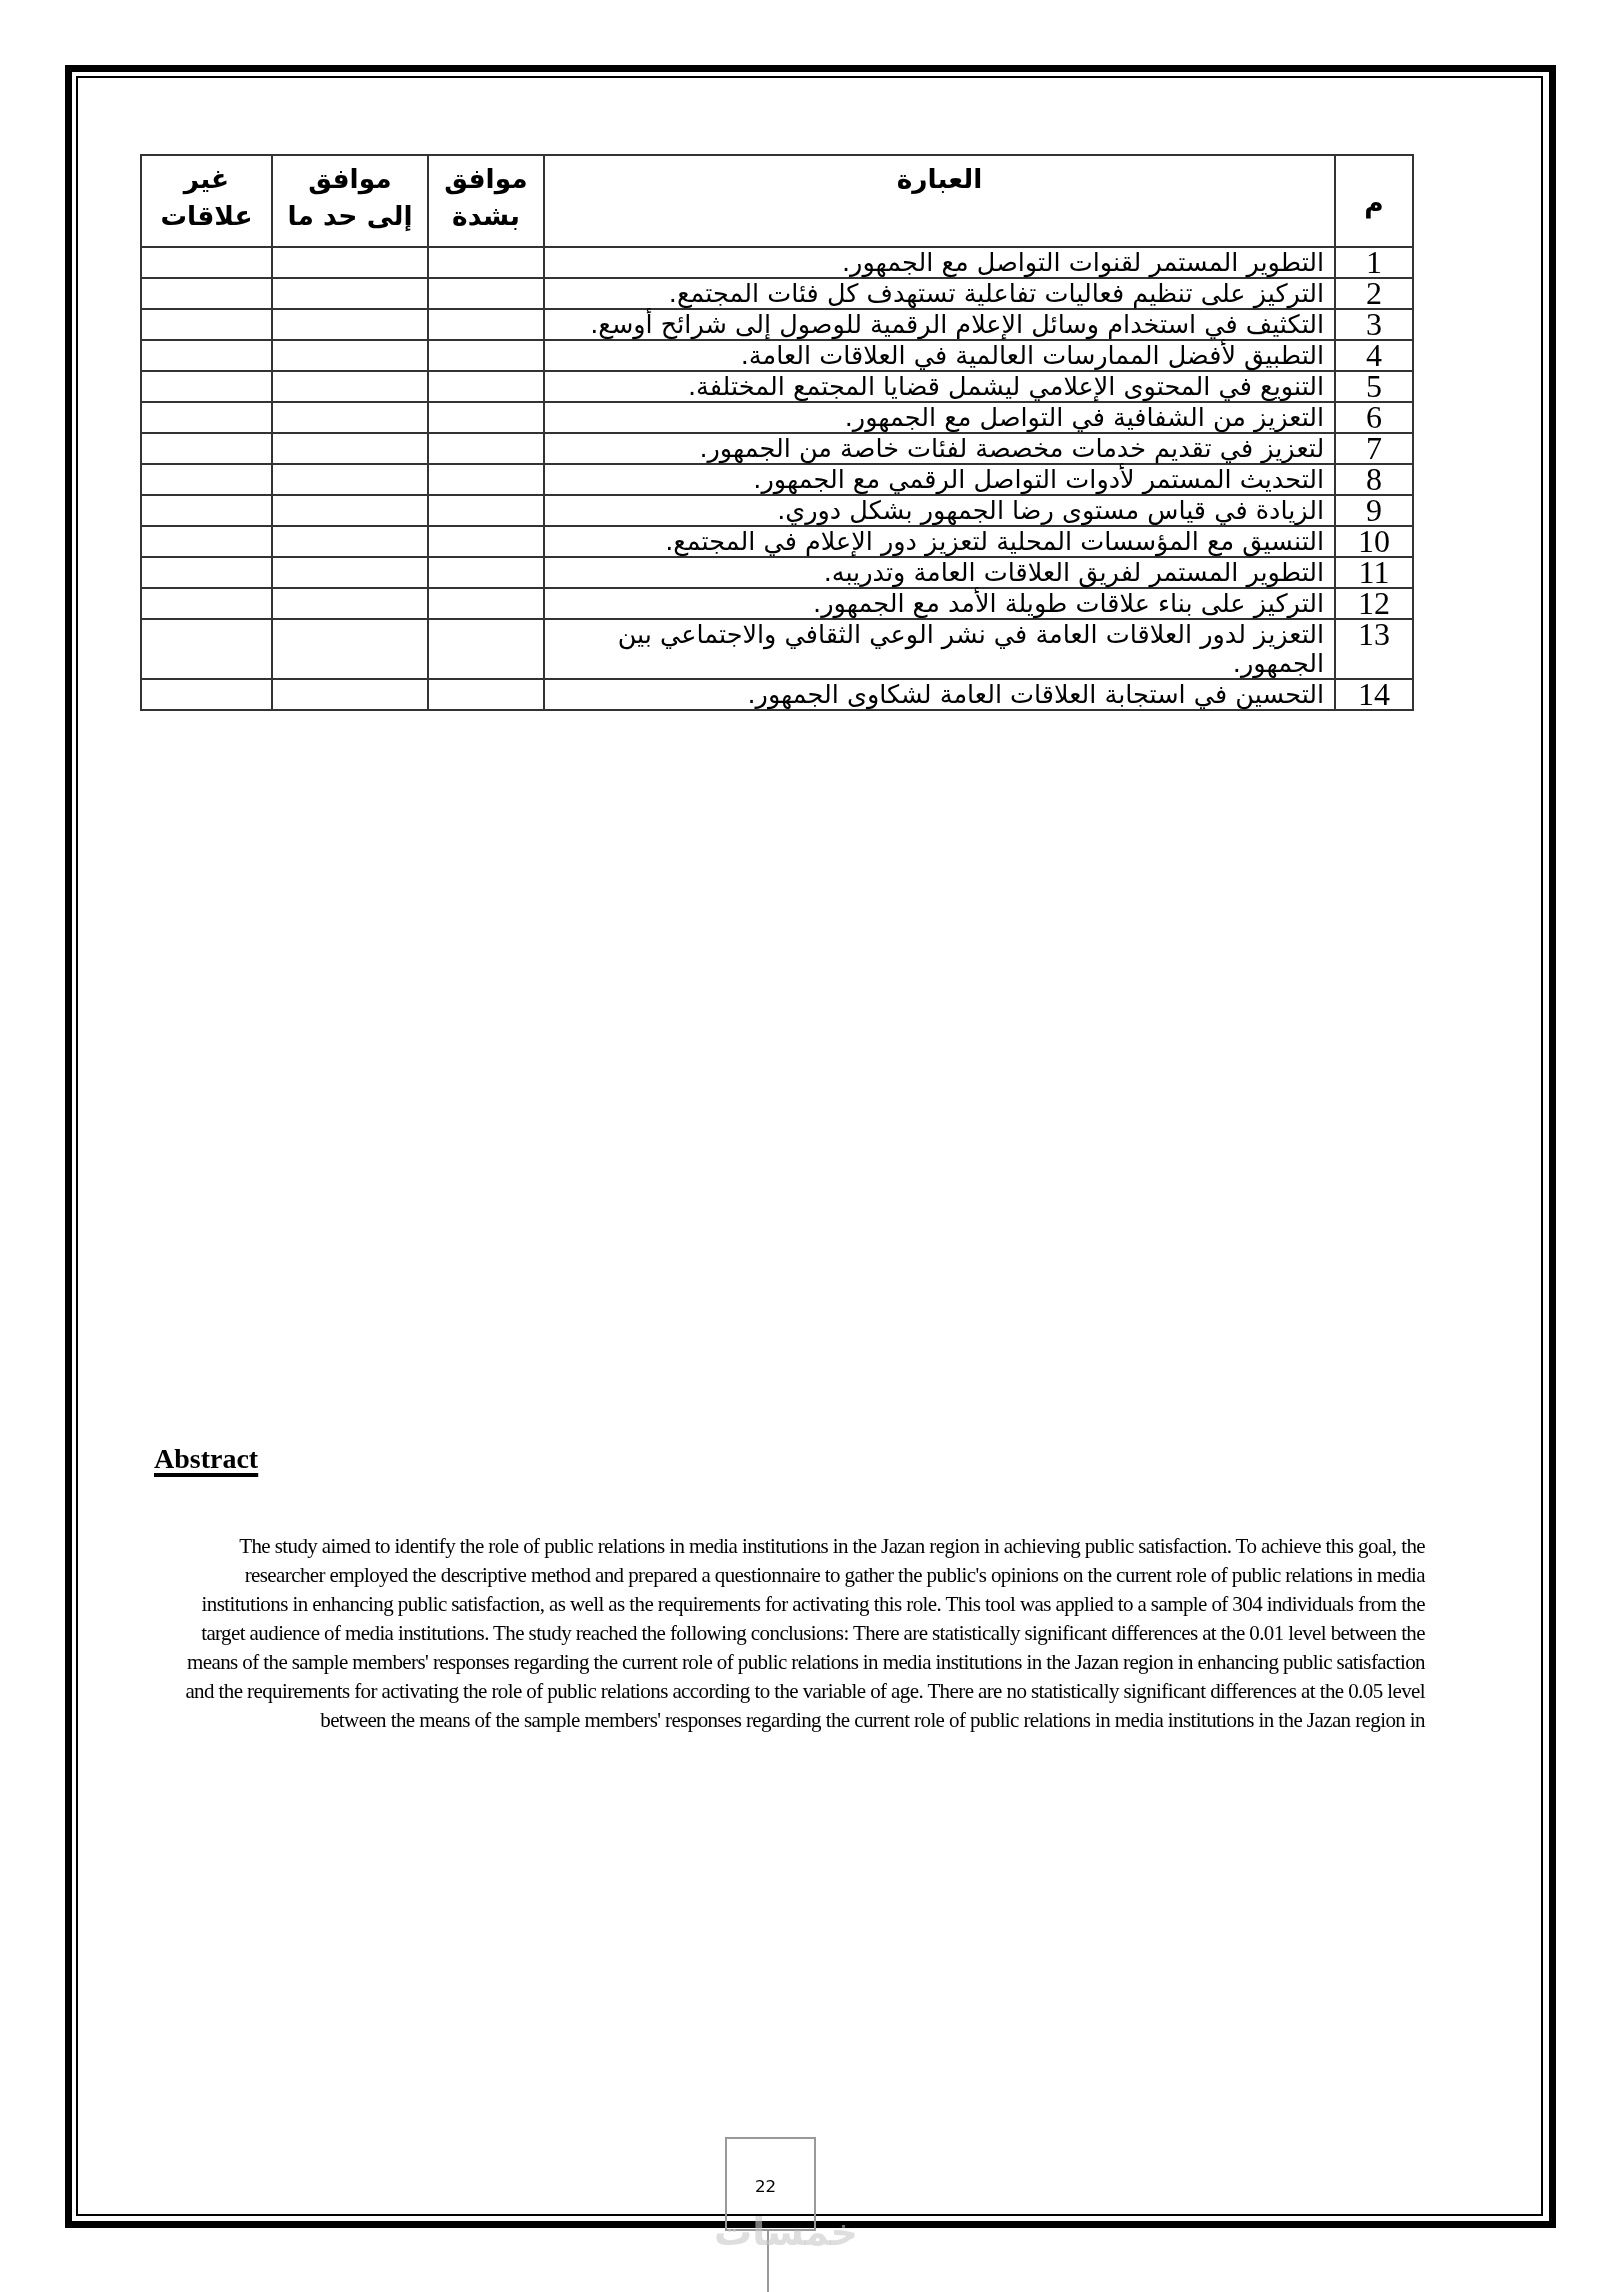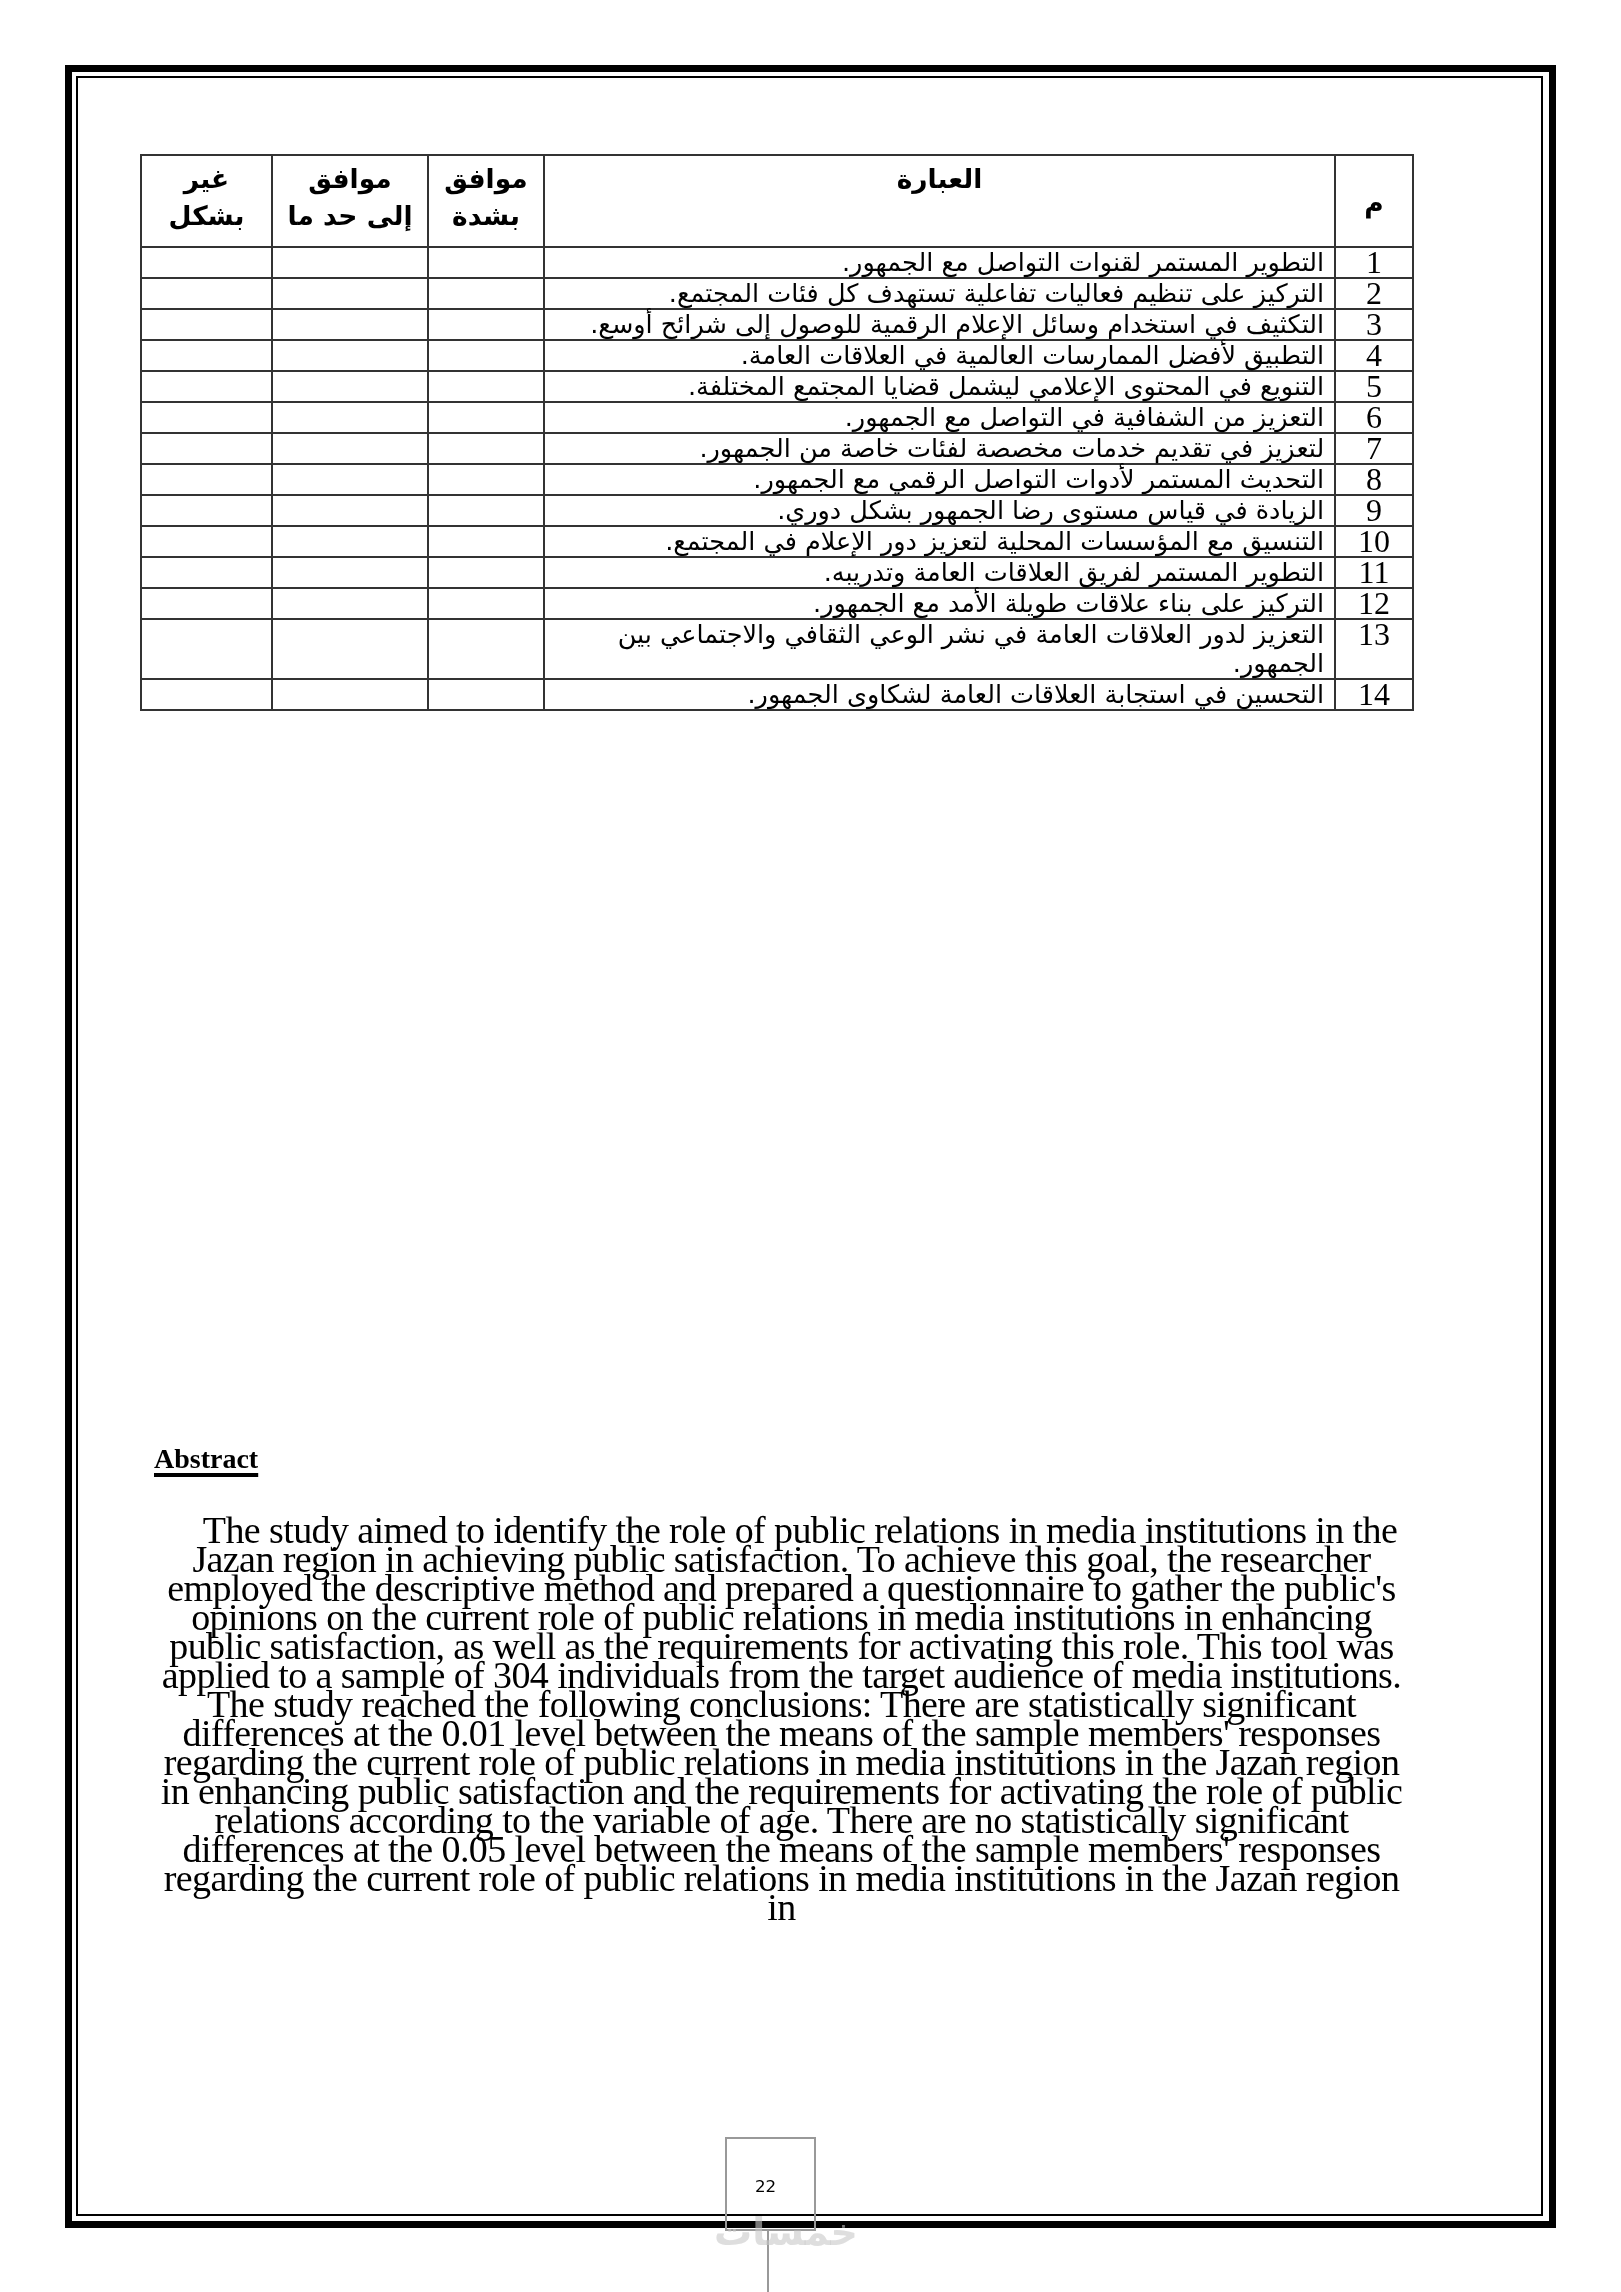--- a/index.html
+++ b/index.html
@@ -7,21 +7,21 @@
   .frame-outer { position:absolute; left:65px; top:65px; width:1491px; height:2163px; border:7.8px solid #000; box-sizing:border-box; }
   .frame-inner { position:absolute; left:76px; top:76px; width:1467px; height:2140px; border:2px solid #000; box-sizing:border-box; }
   .survey-table { position:absolute; left:140px; top:154px; width:1272px; border-collapse:collapse; direction:rtl; table-layout:fixed; }
   .survey-table th, .survey-table td { border:2px solid #333; padding:0 9.8px; vertical-align:top; }
   .survey-table th { font-family:"DejaVu Sans", sans-serif; font-weight:bold; font-size:26.5px; line-height:37px; height:86px; text-align:center; padding-top:3.9px; }
   .survey-table th.col-num { text-align:center; vertical-align:middle; }
   .survey-table td { font-size:30px; line-height:29px; height:28px; }
   .survey-table td.num { text-align:center; font-family:"Liberation Serif", serif; font-size:32px; }
   .survey-table td.stmt { text-align:right; font-family:"DejaVu Sans", sans-serif; font-size:25.5px; line-height:29px; }
   .abstract-title { position:absolute; left:154px; top:1443px; font-size:28px; font-weight:bold; text-decoration:underline; text-decoration-thickness:3.9px; text-underline-offset:4.9px; margin:0; }
-  .abstract-body { position:absolute; left:154px; top:1516px; width:1255px; font-size:38px; line-height:29px; margin:0; text-indent:37px; letter-spacing:-0.6px; text-align:center; }
+  .abstract-body { position:absolute; left:154px; top:1516px; width:1255px; font-size:21px; line-height:29px; margin:16px; text-indent:37px; letter-spacing:-0.6px; text-align:right; }
   .page-box { position:absolute; left:725px; top:2137px; width:91px; height:94px; border:2px solid #999; box-sizing:border-box; background:transparent; }
   .page-num { position:absolute; left:725px; top:2176px; width:81px; text-align:center; font-family:"DejaVu Sans", sans-serif; font-size:16.7px; }
   .page-stem { position:absolute; left:767px; top:2231px; width:2px; height:62px; background:#999; }
   .watermark { position:absolute; left:714px; top:2210px; font-family:"DejaVu Sans", sans-serif; font-size:38px; font-weight:bold; color:rgba(200,200,200,0.6); direction:rtl; }
 </style>
 </head>
 <body>
 
 <div class="frame-outer"></div>
 <div class="frame-inner"></div>
@@ -33,21 +33,21 @@
     <col style="width:116px">
     <col style="width:156px">
     <col style="width:131px">
   </colgroup>
   <thead>
     <tr>
       <th class="col-num">م</th>
       <th>العبارة</th>
       <th>موافق بشدة</th>
       <th>موافق إلى حد ما</th>
-      <th>غير بشكل</th>
+      <th>غير علاقات</th>
     </tr>
   </thead>
   <tbody>
     <tr>
       <td class="num">1</td>
       <td class="stmt">التطوير المستمر لقنوات التواصل مع الجمهور.</td>
       <td></td>
       <td></td>
       <td></td>
     </tr>

